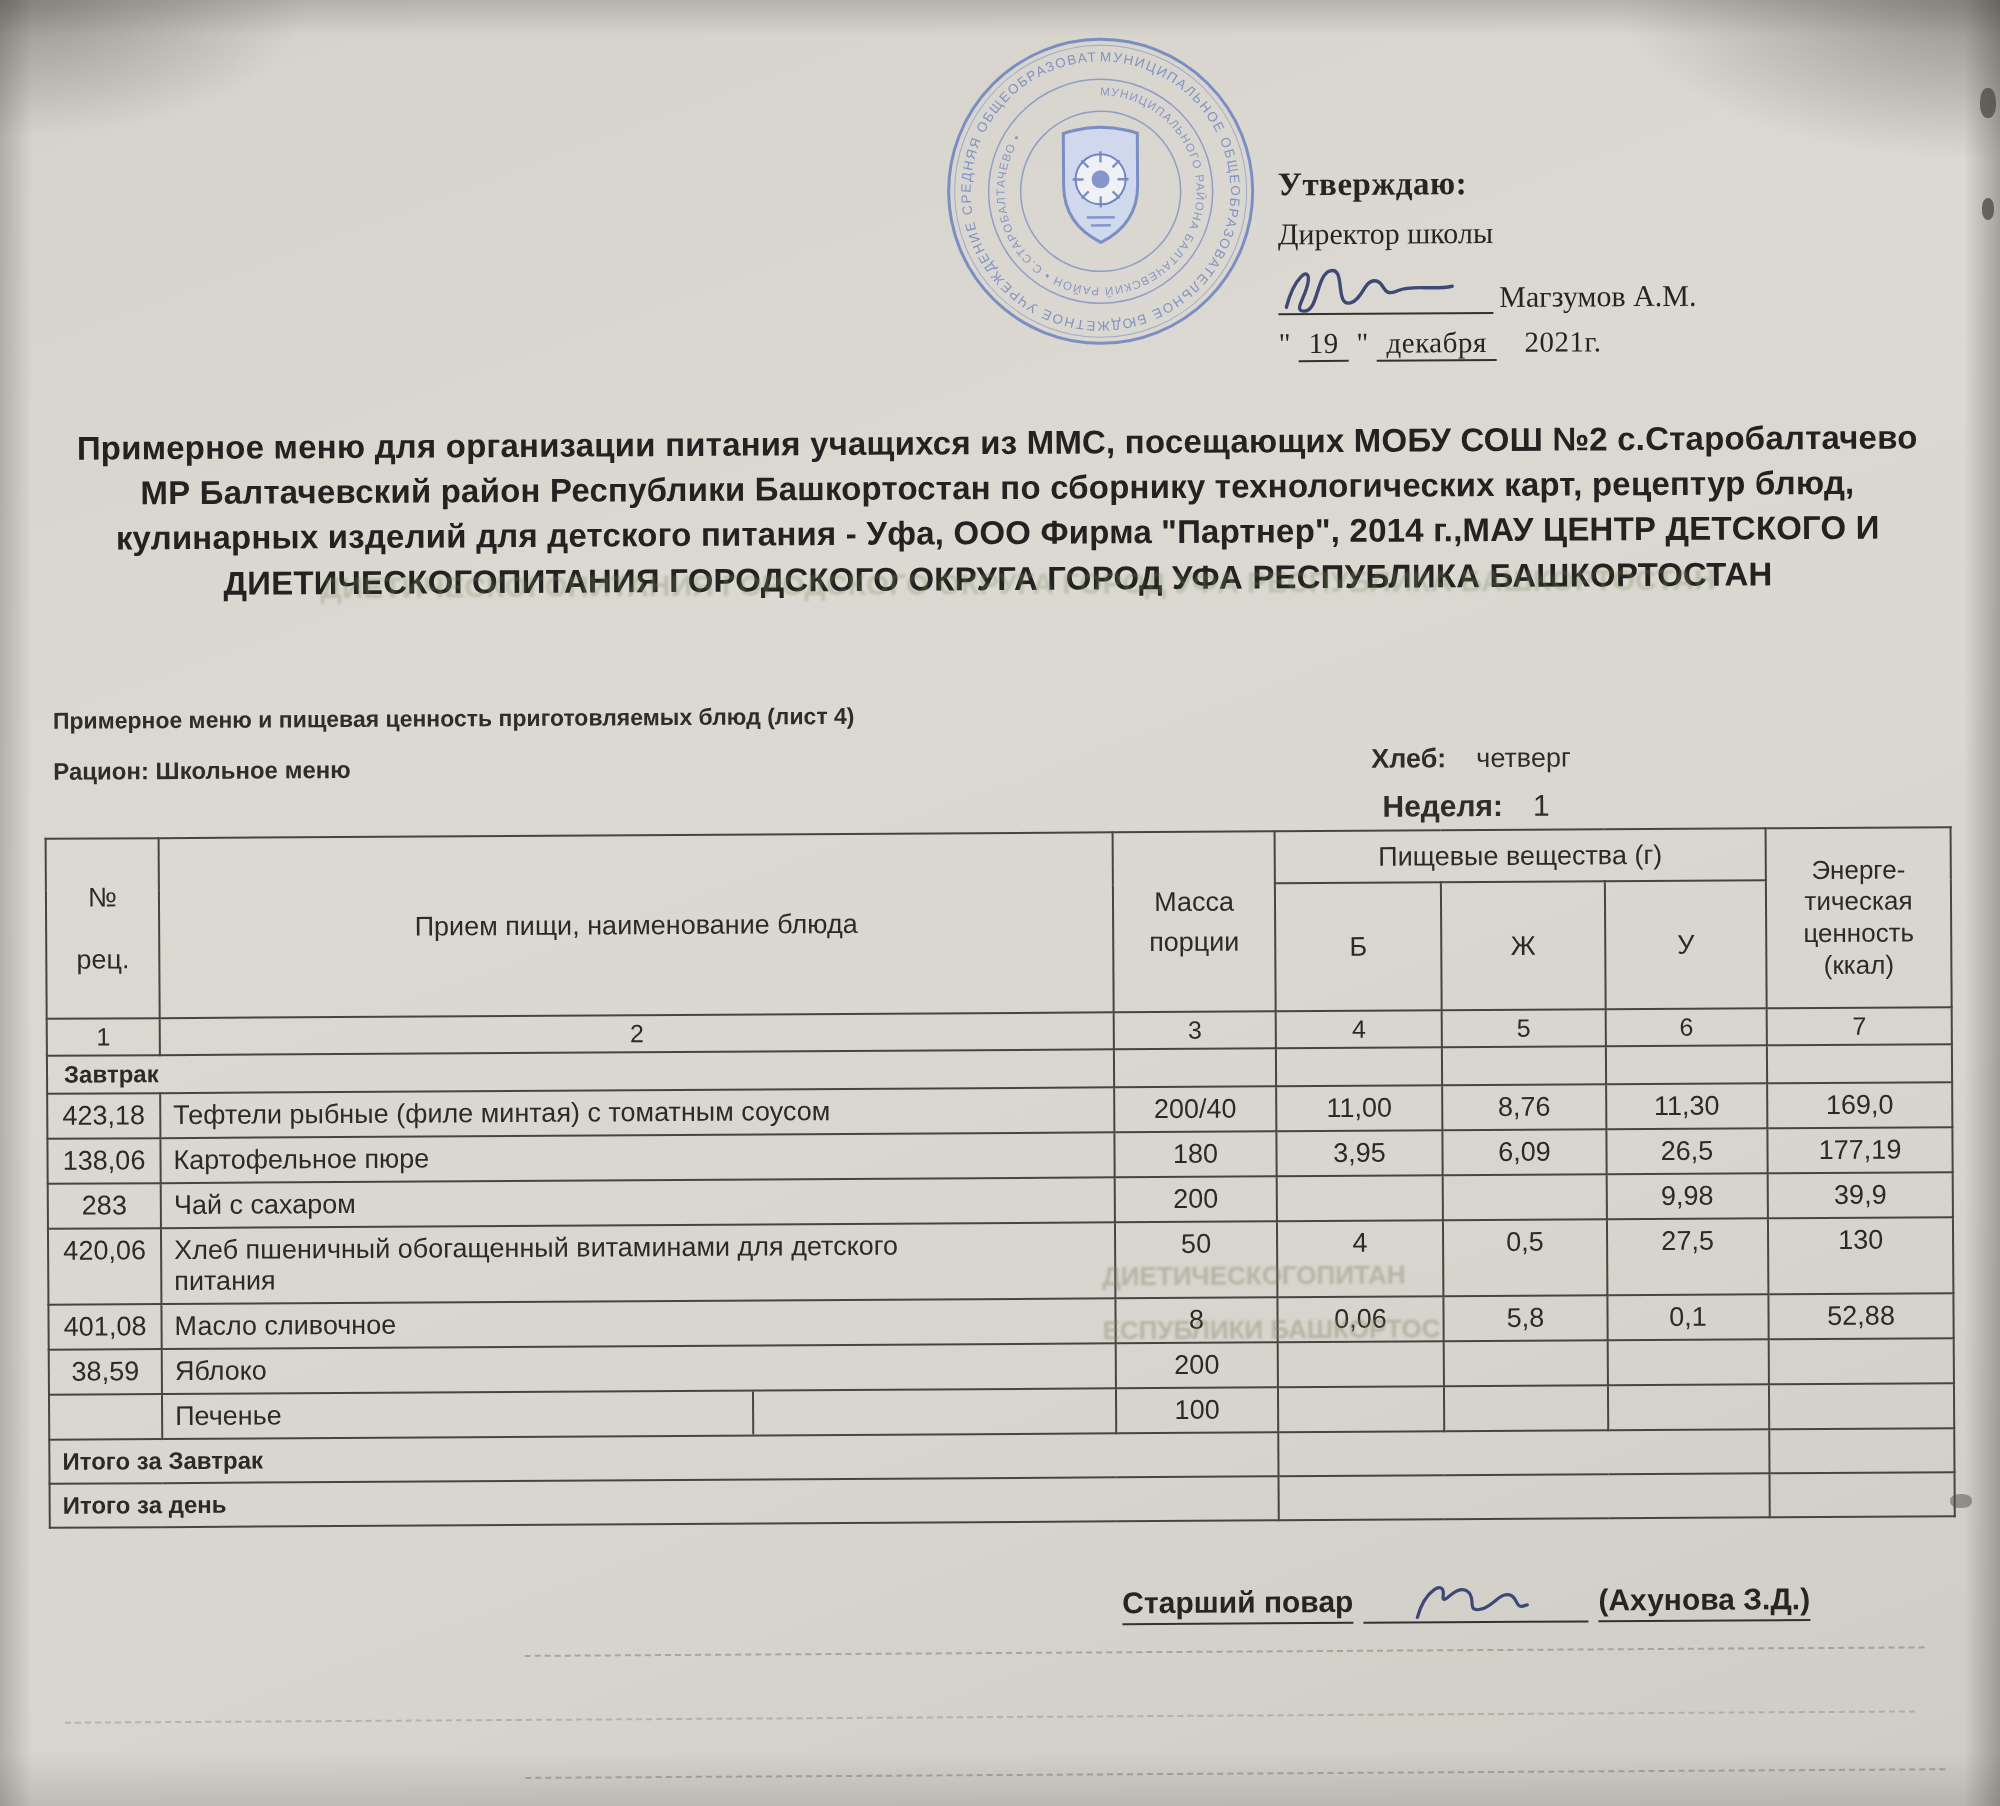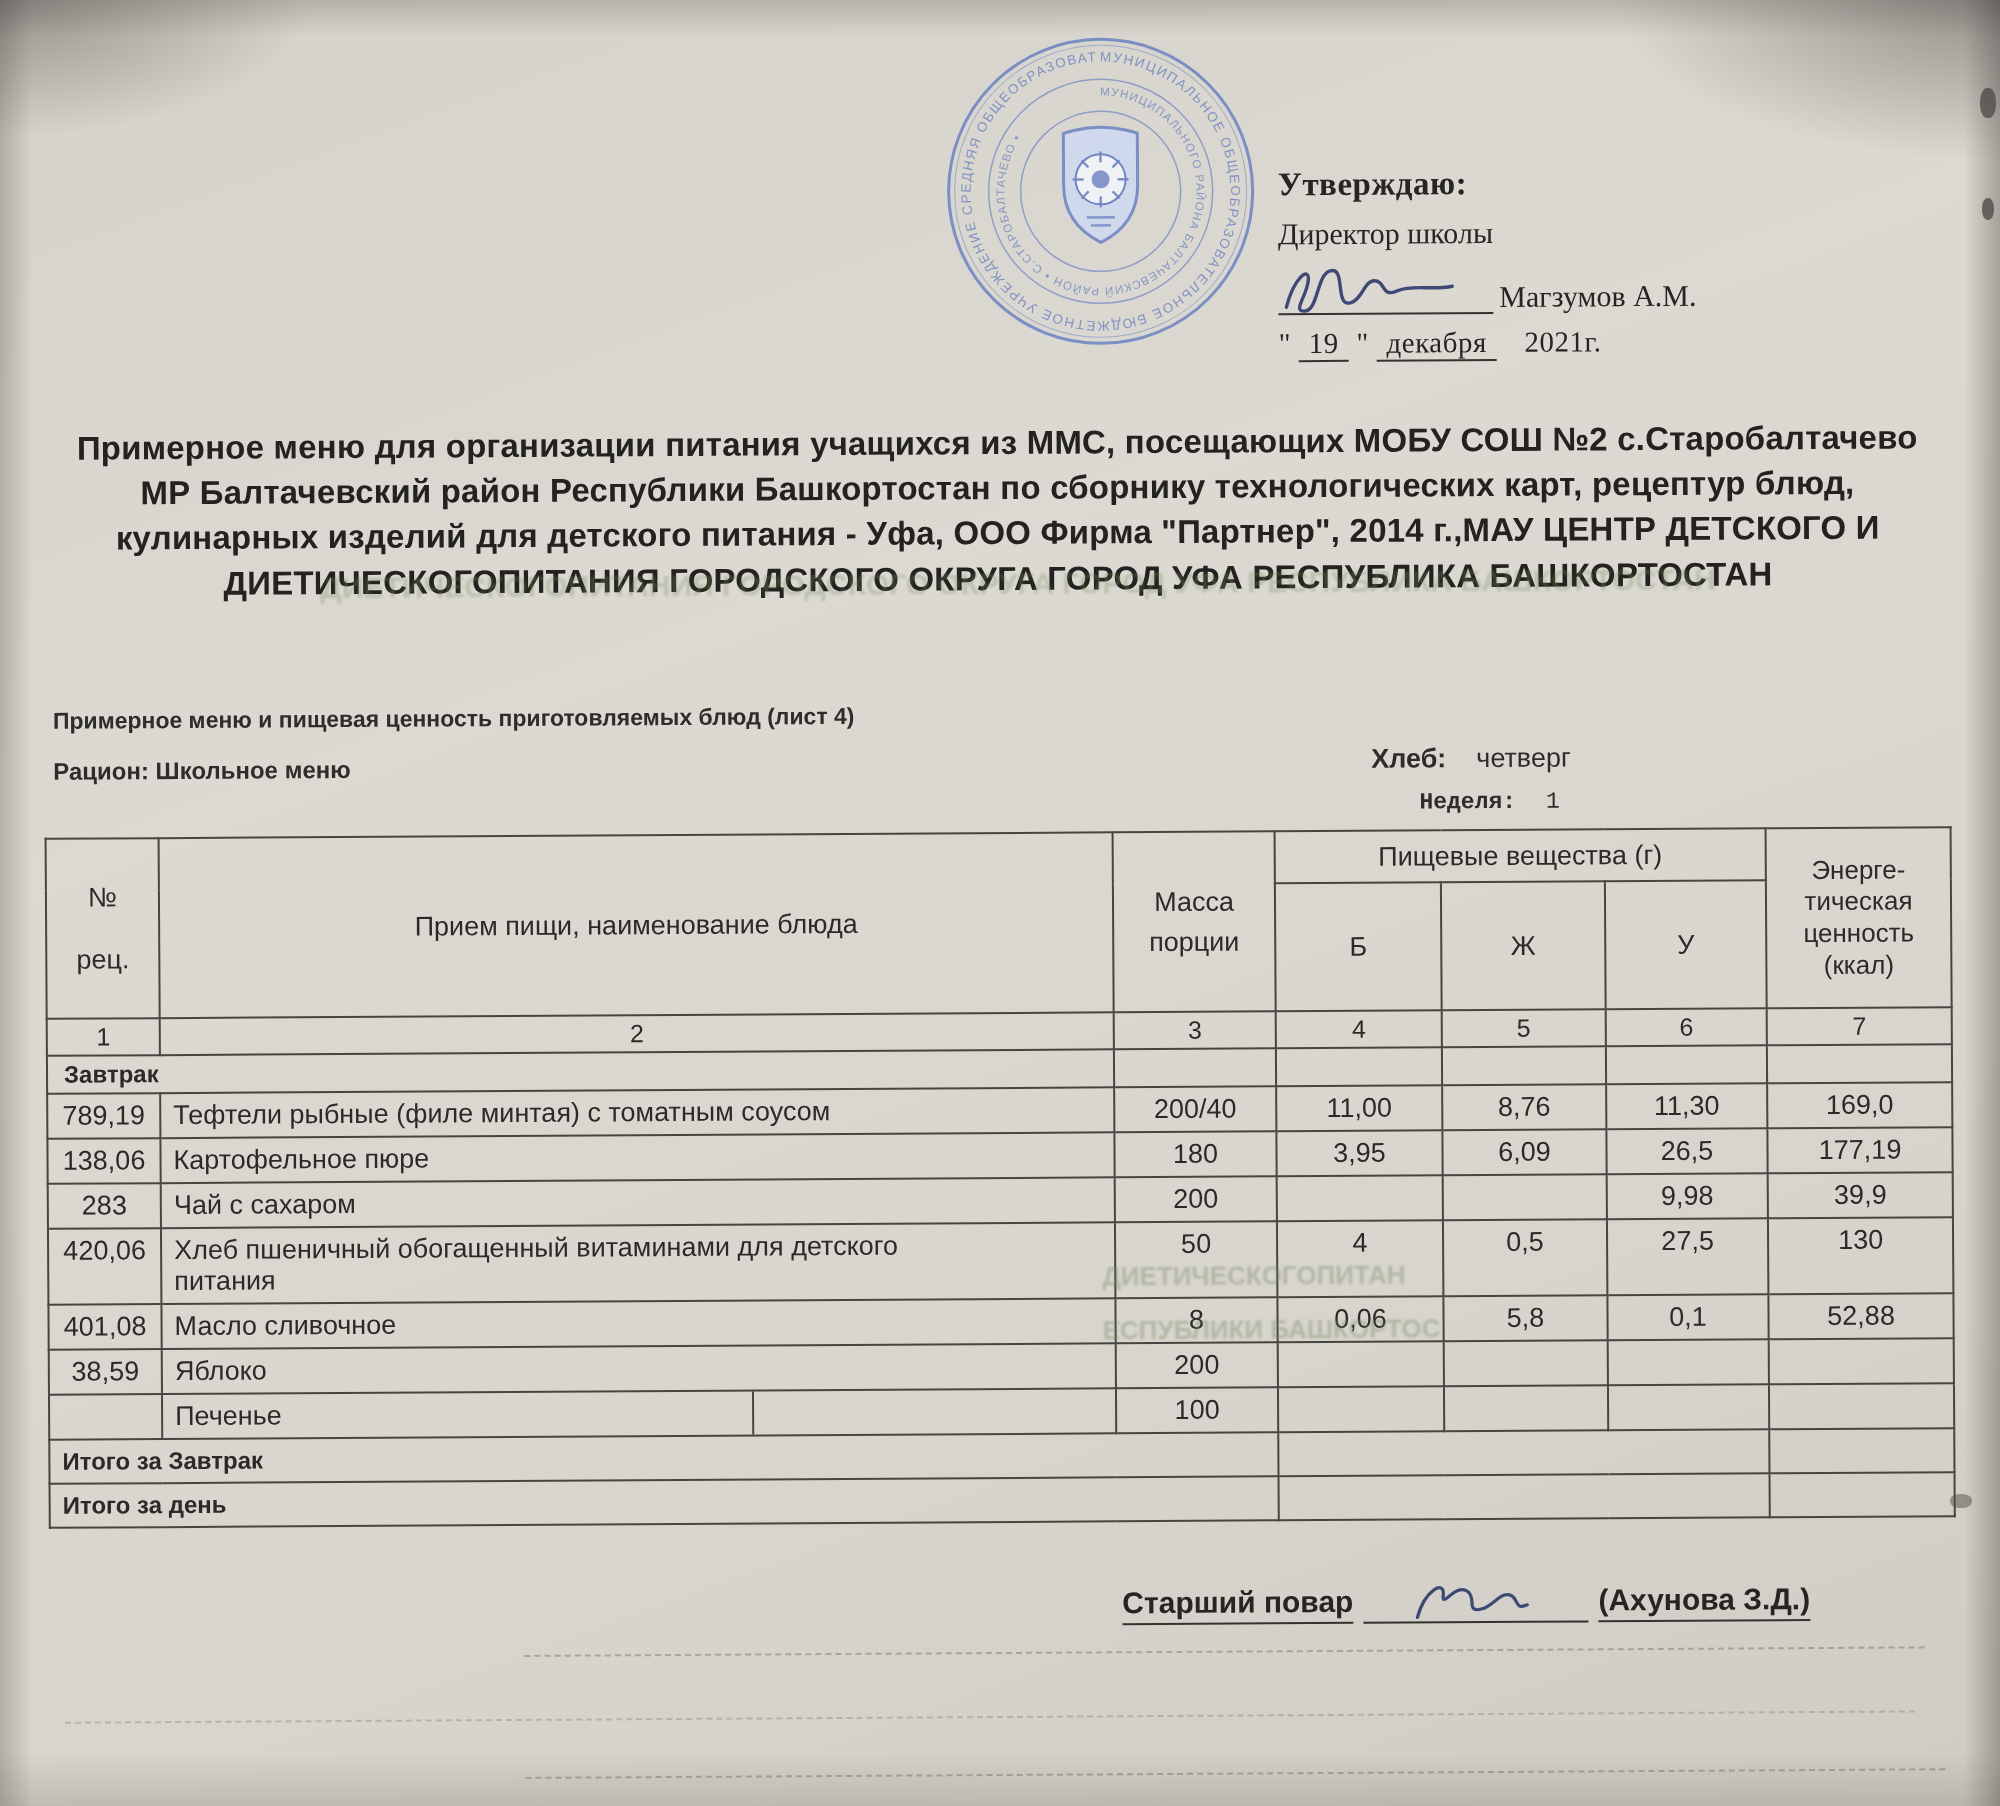--- a/index.html
+++ b/index.html
@@ -55,21 +55,21 @@
   }
   .ghost-frag { position:absolute; font-weight:bold; font-size:26px;
                 color:rgba(118,135,98,0.38); filter:blur(0.8px); pointer-events:none; }
 
   
   .subtitle   { position:absolute; left:54px;  top:702px; font-weight:bold; font-size:23px; }
   .meta-ration{ position:absolute; left:54px;  top:752px; font-weight:bold; font-size:24px; }
   .meta-day   { position:absolute; left:1372px; top:746px; font-size:27px; }
   .meta-day .lbl, .meta-week .lbl { font-weight:bold; }
   .meta-day .val, .meta-week .val { margin-left:30px; font-weight:normal; }
-  .meta-week  { position:absolute; left:1420px; top:792px; font-size:23px;font-family:Liberation Mono, monospace; }
+  .meta-week  { position:absolute; left:1383px; top:792px; font-size:30px; }
 
   
   table.menu { position:absolute; left:45px; top:832px; width:1905px;
                border-collapse:collapse; table-layout:fixed; font-size:27px; color:#2b2a26; }
   table.menu th, table.menu td { border:2px solid #47453f; padding:6px 12px; vertical-align:top; }
   table.menu th { font-weight:normal; white-space:pre-line; text-align:center; vertical-align:middle; }
   th.h-rec    { line-height:2.3; }
   th.h-mass   { line-height:1.5; }
   th.h-nutr   { height:52px; }
   th.h-energy { font-size:26px; line-height:1.22; }
@@ -215,21 +215,21 @@
       <tr class="section-row">
         <td colspan="2" class="l">Завтрак</td>
         <td></td>
             <td></td>
         <td></td>
             <td></td>
         <td></td>
       </tr>
 
       <tr>
-        <td class="c">789,19</td>
+        <td class="c">423,18</td>
         <td class="l">Тефтели рыбные (филе минтая) с томатным соусом</td>
         <td class="c">200/40</td>
         <td class="c">11,00</td>
         <td class="c">8,76</td>
         <td class="c">11,30</td>
         <td class="c">169,0</td>
       </tr>
       <tr>
         <td class="c">138,06</td>
         <td class="l">Картофельное пюре</td>

